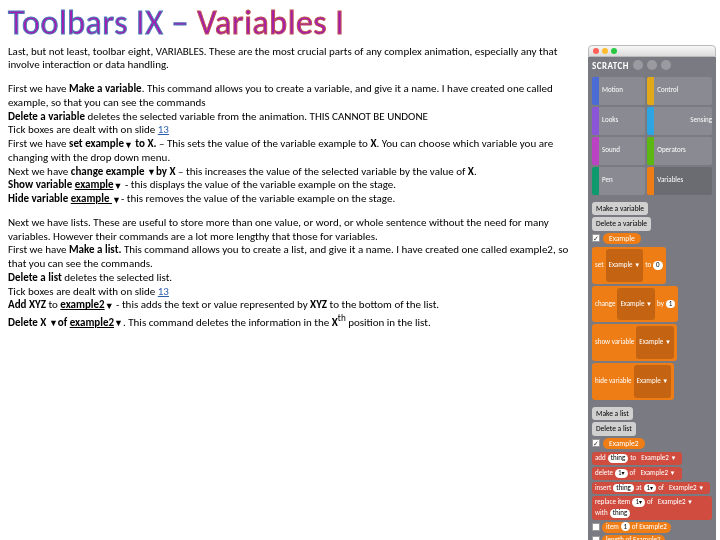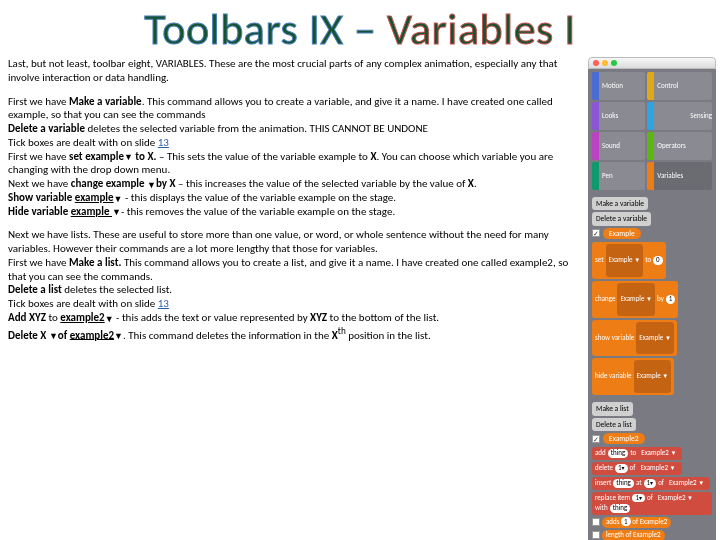--- a/index.html
+++ b/index.html
@@ -8,27 +8,26 @@
     height: 540px;
     font-family: Calibri, Arial, sans-serif;
     font-size: 11px;
     line-height: 1.25;
     color: #000;
     background: #fff;
     position: relative;
     overflow: hidden;
   }
   .title {
-    font-size: 44px;
+    font-size: 34px;
     font-weight: 400;
-    color: #14532d;
+    color: #a21caf;
     -webkit-text-stroke: 1px #4a7ebb;
     padding: 2px 8px 0 8px;
     letter-spacing: 0.5px;
-    text-align: center;
   }
   .title .accent {
     -webkit-text-stroke: 1px #c05050;
   }
   .content {
     display: flex;
     padding: 0 4px 0 8px;
   }
   .textcol {
     flex: 1;
@@ -179,20 +178,26 @@
     </div>
 
   </div>
 
   <div class="sidebar">
     <div class="mac-titlebar">
       <span class="dot-r"></span>
       <span class="dot-y"></span>
       <span class="dot-g"></span>
     </div>
+    <div class="scratch-top">
+      <span class="scratch-logo">SCRATCH</span>
+      <span class="round-ico"></span>
+      <span class="round-ico"></span>
+      <span class="round-ico"></span>
+    </div>
     <div class="palette">
       <div class="pal-btn pal-motion">Motion</div>
       <div class="pal-btn pal-control">Control</div>
       <div class="pal-btn pal-looks">Looks</div>
       <div class="pal-btn pal-sensing">Sensing</div>
       <div class="pal-btn pal-sound">Sound</div>
       <div class="pal-btn pal-operators">Operators</div>
       <div class="pal-btn pal-pen">Pen</div>
       <div class="pal-btn pal-variables">Variables</div>
     </div>
@@ -256,21 +261,21 @@
         <span class="slot-white"><span>1</span><span class="tri">▾</span></span>
         <span>of</span>
         <span class="slot-red"><span>Example2</span> <span class="tri">▼</span></span>
         <span>with</span>
         <span class="slot-white">thing</span>
       </div>
 
       <div class="report-row">
         <span class="checkbox"></span>
         <span class="rep-pill">
-          <span>adds</span>
+          <span>item</span>
           <span class="slot-white">1</span>
           <span>of</span>
           <span>Example2</span>
         </span>
       </div>
       <div class="report-row">
         <span class="checkbox"></span>
         <span class="rep-pill">
           <span>length of</span>
           <span>Example2</span>

